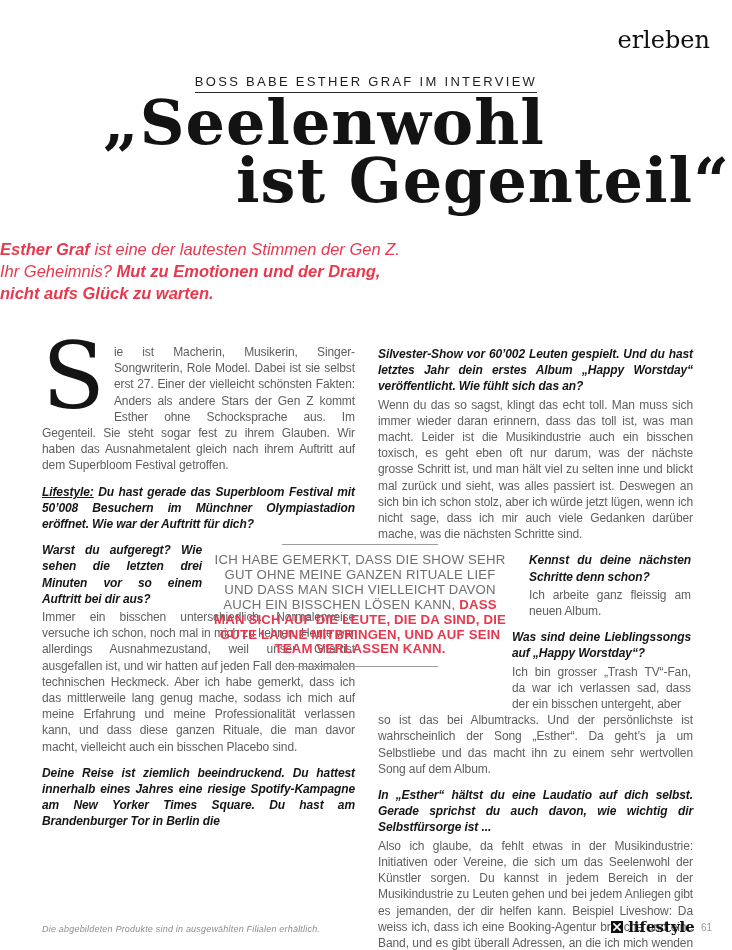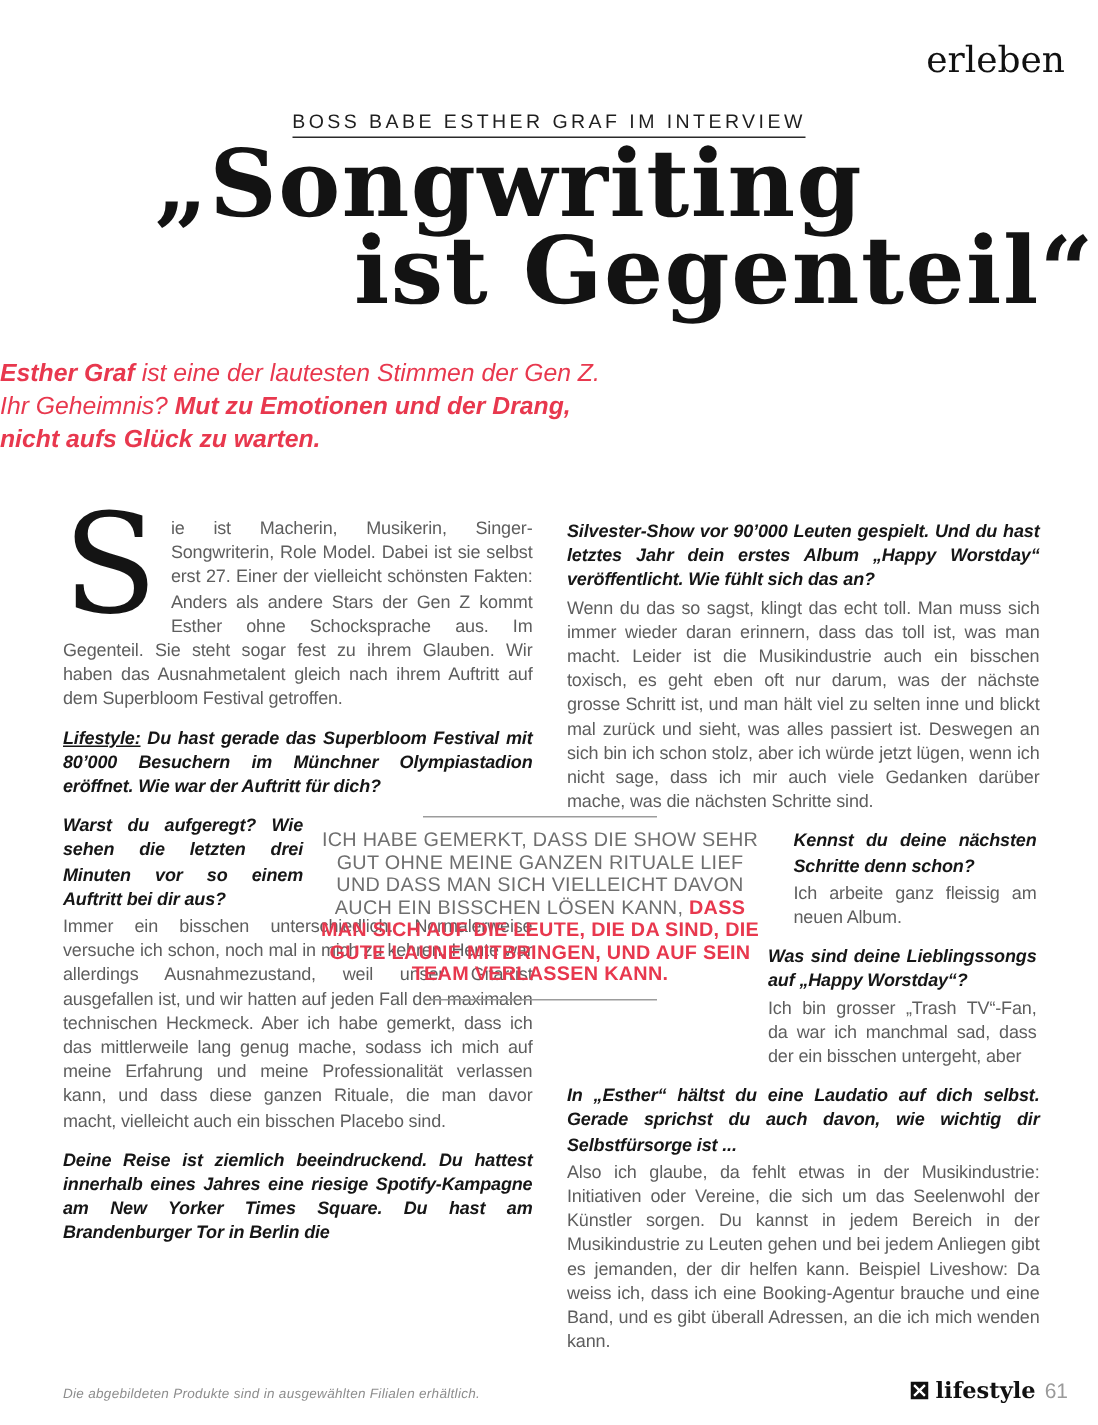--- a/index.html
+++ b/index.html
@@ -38,71 +38,72 @@
 
   .pullquote { top:544px; left:212px; width:296px; text-align:center; }
   .pq-rule { width:156px; height:1px; background:#9c9c9c; margin:0 auto; }
   .pq-text { margin:8px 0 9px; font-size:13.2px; line-height:14.9px; letter-spacing:0.2px; color:#6f6f6f; }
   .pq-red { color:var(--accent); font-weight:bold;margin-top:15px; }
 
   .footnote { left:42px; top:924px; font-size:9px; font-style:italic; color:#8d8d8d; letter-spacing:0.2px; }
   .brand { top:918px; right:20px; display:flex; align-items:center; }
   .brand-icon { display:inline-block; margin-right:5px; line-height:0; }
   .brand-name { font-family:"DejaVu Serif", serif; font-weight:bold; font-size:15px; color:#111; }
-  .page-num { font-size:14px; color:#9a9a9a; margin-left:6px; }
+  .page-num { font-size:10px; color:#9a9a9a; margin-left:6px; }
 </style>
 </head>
 <body>
 
 <div class="page">
 
   <div class="abs section-label">erleben</div>
 
   <div class="abs kicker-row">
     <span class="kicker">BOSS BABE ESTHER GRAF IM INTERVIEW</span>
   </div>
 
   <h1>
-    <span class="abs hl hl1">„Songwriting</span>
+    <span class="abs hl hl1">„Seelenwohl</span>
     <span class="abs hl hl2">ist Gegenteil“</span>
   </h1>
 
   <div class="abs intro">
     <span class="b">Esther Graf</span><span> ist eine der lautesten Stimmen der Gen Z.</span><br>
     <span>Ihr Geheimnis? </span><span class="b">Mut zu Emotionen und der Drang,</span><br>
     <span class="b">nicht aufs Glück zu warten.</span>
   </div>
 
   <div class="col col-left">
     <p class="body-p">
       <span class="dropcap">S</span><span>ie ist Macherin, Musikerin, Singer-Songwriterin, Role Model. Dabei ist sie selbst erst 27. Einer der vielleicht schönsten Fakten: Anders als andere Stars der Gen Z kommt Esther ohne Schocksprache aus. Im Gegenteil. Sie steht sogar fest zu ihrem Glauben. Wir haben das Ausnahmetalent gleich nach ihrem Auftritt auf dem Superbloom Festival getroffen.</span>
     </p>
     <p class="q-p">
-      <span class="ul">Lifestyle:</span><span> Du hast gerade das Superbloom Festival mit 80’000 Besuchern im Münchner Olympiastadion eröffnet. Wie war der Auftritt für dich?</span>
+      <span class="ul">Lifestyle:</span><span> Du hast gerade das Superbloom Festival mit 50’008 Besuchern im Münchner Olympiastadion eröffnet. Wie war der Auftritt für dich?</span>
     </p>
     <p class="q-p narrow-160">Warst du aufgeregt? Wie sehen die letzten drei Minuten vor so einem Auftritt bei dir aus?</p>
     <p class="body-p a-p">Immer ein bisschen unterschiedlich. Normalerweise versuche ich schon, noch mal in mich zu kehren. Heute war allerdings Ausnahmezustand, weil unser Gitarrist ausgefallen ist, und wir hatten auf jeden Fall den maximalen technischen Heckmeck. Aber ich habe gemerkt, dass ich das mittlerweile lang genug mache, sodass ich mich auf meine Erfahrung und meine Professionalität verlassen kann, und dass diese ganzen Rituale, die man davor macht, vielleicht auch ein bisschen Placebo sind.</p>
     <p class="q-p">Deine Reise ist ziemlich beeindruckend. Du hattest innerhalb eines Jahres eine riesige Spotify-Kampagne am New Yorker Times Square. Du hast am Brandenburger Tor in Berlin die</p>
   </div>
 
   <div class="abs pullquote">
     <div class="pq-rule"></div>
     <p class="pq-text">
       <span class="pq-gray">ICH HABE GEMERKT, DASS DIE SHOW SEHR GUT OHNE MEINE GANZEN RITUALE LIEF UND DASS MAN SICH VIELLEICHT DAVON AUCH EIN BISSCHEN LÖSEN KANN, </span><span class="pq-red">DASS MAN SICH AUF DIE LEUTE, DIE DA SIND, DIE GUTE LAUNE MITBRINGEN, UND AUF SEIN TEAM VERLASSEN KANN.</span>
     </p>
     <div class="pq-rule"></div>
   </div>
 
   <div class="col col-right">
-    <p class="q-p" style="margin-top:0">Silvester-Show vor 90’000 Leuten gespielt. Und du hast letztes Jahr dein erstes Album „Happy Worstday“ veröffentlicht. Wie fühlt sich das an?</p>
+    <p class="q-p" style="margin-top:0">Silvester-Show vor 60’002 Leuten gespielt. Und du hast letztes Jahr dein erstes Album „Happy Worstday“ veröffentlicht. Wie fühlt sich das an?</p>
     <p class="body-p a-p">Wenn du das so sagst, klingt das echt toll. Man muss sich immer wieder daran erinnern, dass das toll ist, was man macht. Leider ist die Musikindustrie auch ein bisschen toxisch, es geht eben oft nur darum, was der nächste grosse Schritt ist, und man hält viel zu selten inne und blickt mal zurück und sieht, was alles passiert ist. Deswegen an sich bin ich schon stolz, aber ich würde jetzt lügen, wenn ich nicht sage, dass ich mir auch viele Gedanken darüber mache, was die nächsten Schritte sind.</p>
     <p class="q-p ind-151">Kennst du deine nächsten Schritte denn schon?</p>
     <p class="body-p a-p ind-151">Ich arbeite ganz fleissig am neuen Album.</p>
     <p class="q-p ind-134">Was sind deine Lieblingssongs auf „Happy Worstday“?</p>
-    <p class="body-p a-p ind-134">Ich bin grosser „Trash TV“-Fan, da war ich manchmal sad, dass der ein bisschen untergeht, aber</p>
+    <p class="body-p a-p ind-134">Ich bin grosser „Trash TV“-Fan, da war ich verlassen sad, dass der ein bisschen untergeht, aber</p>
+    <p class="body-p">so ist das bei Albumtracks. Und der persönlichste ist wahrscheinlich der Song „Esther“. Da geht’s ja um Selbstliebe und das macht ihn zu einem sehr wertvollen Song auf dem Album.</p>
     <p class="q-p">In „Esther“ hältst du eine Laudatio auf dich selbst. Gerade sprichst du auch davon, wie wichtig dir Selbstfürsorge ist ...</p>
     <p class="body-p a-p">Also ich glaube, da fehlt etwas in der Musikindustrie: Initiativen oder Vereine, die sich um das Seelenwohl der Künstler sorgen. Du kannst in jedem Bereich in der Musikindustrie zu Leuten gehen und bei jedem Anliegen gibt es jemanden, der dir helfen kann. Beispiel Liveshow: Da weiss ich, dass ich eine Booking-Agentur brauche und eine Band, und es gibt überall Adressen, an die ich mich wenden kann.</p>
   </div>
 
   <div class="abs footnote">Die abgebildeten Produkte sind in ausgewählten Filialen erhältlich.</div>
   <div class="abs brand">
     <span class="brand-icon">
       <svg width="12" height="12" viewBox="0 0 12 12" aria-hidden="true">
         <rect width="12" height="12" fill="#111"></rect>
         <path d="M2.4 2.4 L9.6 9.6 M9.6 2.4 L2.4 9.6" stroke="#fff" stroke-width="1.6"></path>

